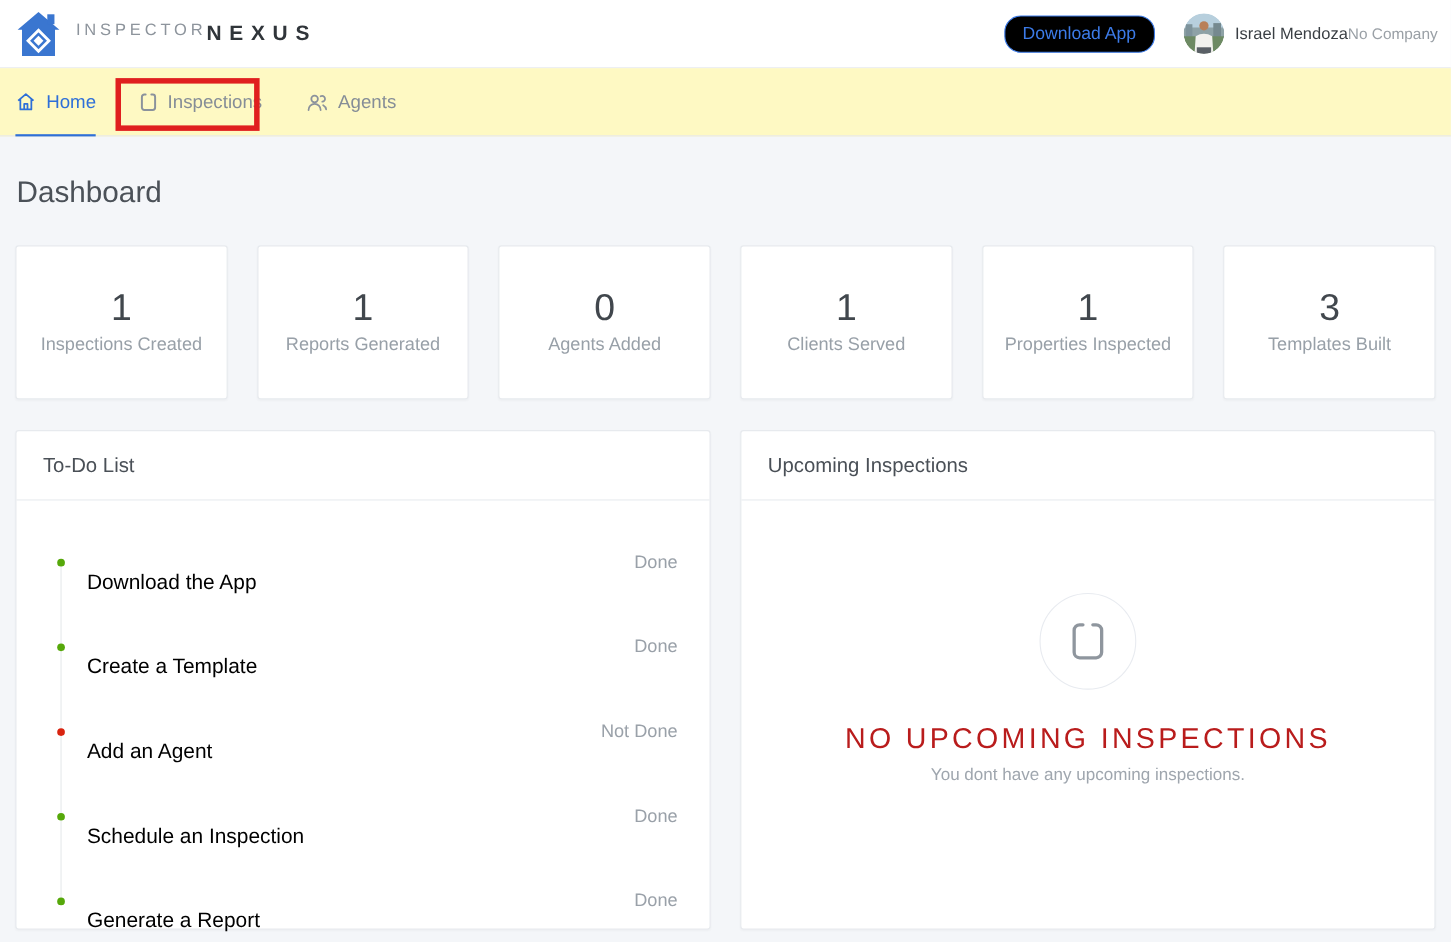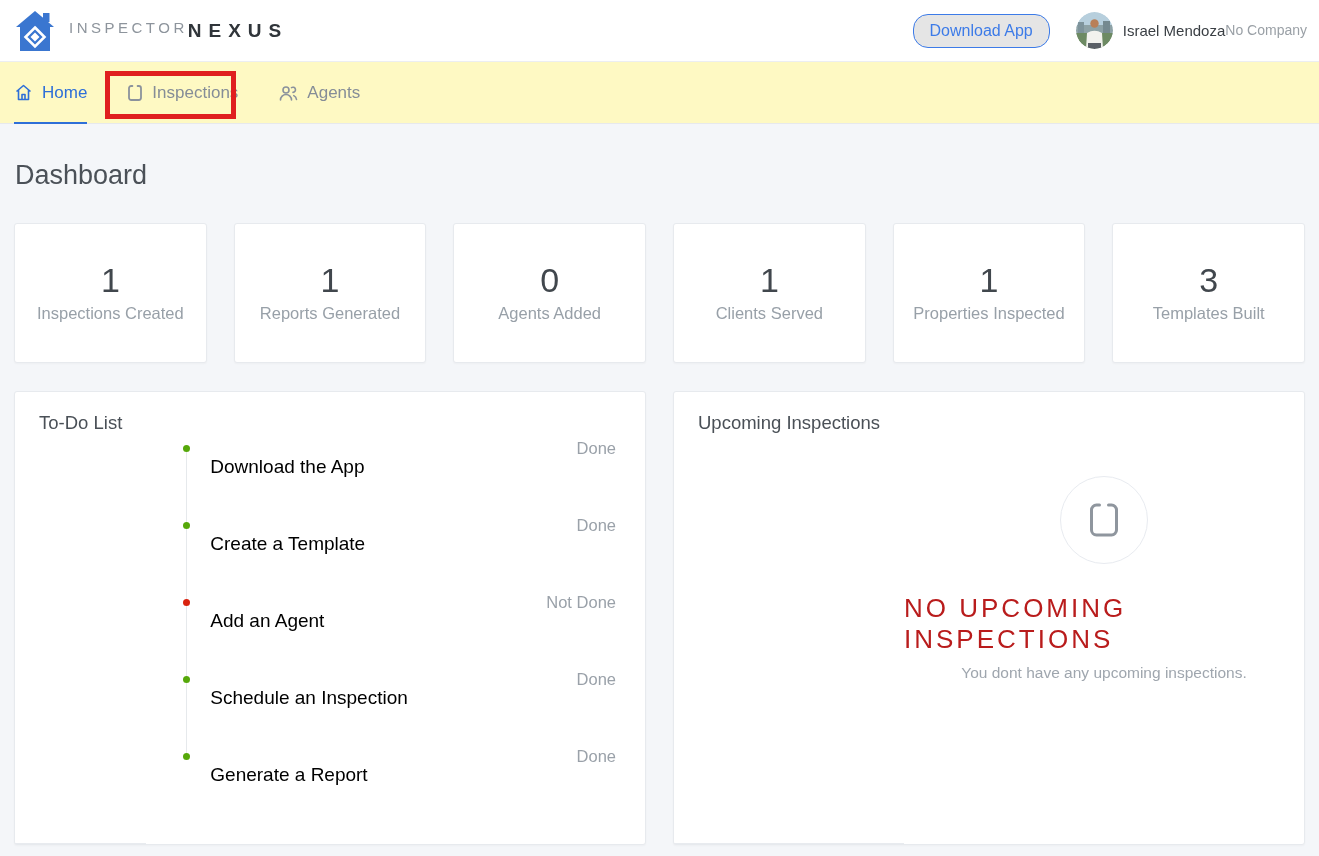--- a/index.html
+++ b/index.html
@@ -19,21 +19,21 @@
     align-items: center;
     padding: 0 12px 0 14px;
   }
   .brand { display: flex; align-items: center; gap: 13px; }
   .brand-logo { width: 42px; height: 42px; display: block; }
   .brand-text { display: flex; flex-direction: row; line-height: 1.25; }
   .brand-line1 { font-size: 15px; color: #8d949c; letter-spacing: 3.5px; }
   .brand-line2 { font-size: 19px; color: #30353a; font-weight: bold; letter-spacing: 7px; }
   .topbar-spacer { flex: 1; }
   .download-btn {
-    background: #e5e5e5;
+    background: #000000;
     border: 1px solid #3c7be8;
     color: #3c7be8;
     font-family: inherit;
     font-size: 16px;
     padding: 7px 16px;
     border-radius: 15px;
     cursor: pointer;
   }
   .user-block { display: flex; align-items: center; gap: 10px; margin-left: 26px; }
   .avatar { width: 37px; height: 37px; border-radius: 50%; overflow: hidden; display: block; }
@@ -113,21 +113,21 @@
 
   .main-row { display: flex; gap: 27px; margin-top: 28px; }
   .panel {
     flex: 1;
     background: #ffffff;
     border: 1px solid #e7eaee;
     border-radius: 3px;
     box-shadow: 0 1px 2px rgba(20,30,40,0.03);
     height: 454px;
     display: flex;
-    flex-direction: row;
+    flex-direction: column;
   }
   .panel-header {
     padding: 20px 24px;
     border-bottom: 1px solid #e8ebef;
     font-size: 18.5px;
     color: #4a5057;
   }
 
   
   .todo-body { position: relative; padding: 18px 29px 0 37px; flex: 1; }

